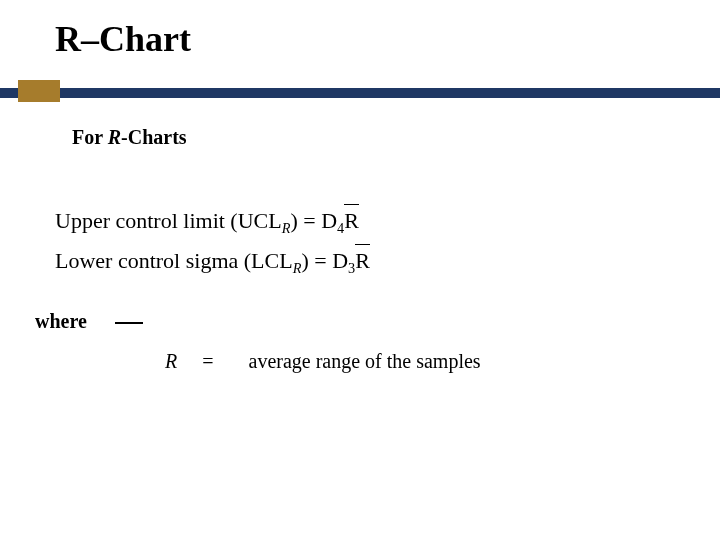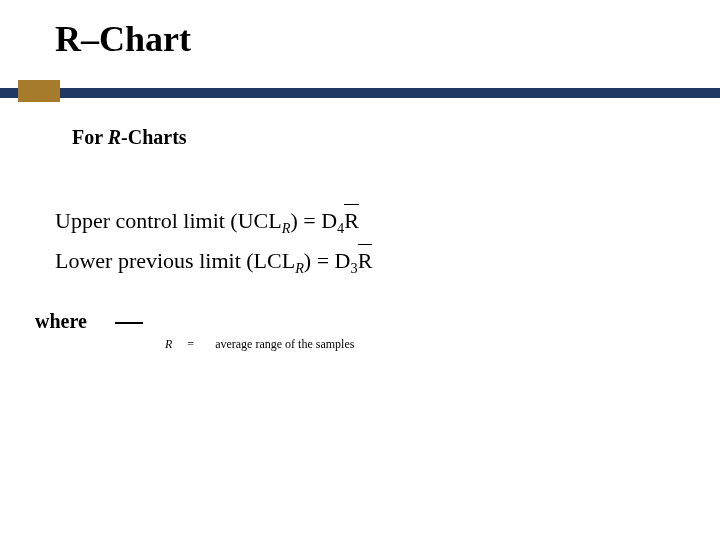--- a/index.html
+++ b/index.html
@@ -94,24 +94,24 @@
   }
   .floating-bar {
     position: absolute;
     top: 322px;
     left: 115px;
     width: 28px;
     border-top: 2px solid #000;
   }
   .defs {
     position: absolute;
-    top: 336px;
+    top: 348px;
     left: 165px;
     width: 490px;
-    font-size: 12px;
+    font-size: 20px;
     line-height: 1.35;
   }
 </style>
 </head>
 <body>
 
 <div class="slide">
 
   <div class="title">R–Chart</div>
 
@@ -120,21 +120,21 @@
 
   <div class="subtitle">
     <span>For </span><span class="italic">R</span><span>-Charts</span>
   </div>
 
   <div class="formula1">
     <span>Upper control limit (UCL</span><span class="sub">R</span><span>) = D</span><span class="subnum">4</span><span class="rbar">R</span>
   </div>
 
   <div class="formula2">
-    <span>Lower previous limit (LCL</span><span class="sub">R</span><span>) = D</span><span class="subnum">3</span><span class="rbar">R</span>
+    <span>Lower control sigma (LCL</span><span class="sub">R</span><span>) = D</span><span class="subnum">3</span><span class="rbar">R</span>
   </div>
 
   <div class="where">where</div>
   <div class="floating-bar"></div>
 
   <div class="defs">
     <div>
       <span class="italic">R</span>
       &nbsp;&nbsp;&nbsp;
       <span>=</span>

